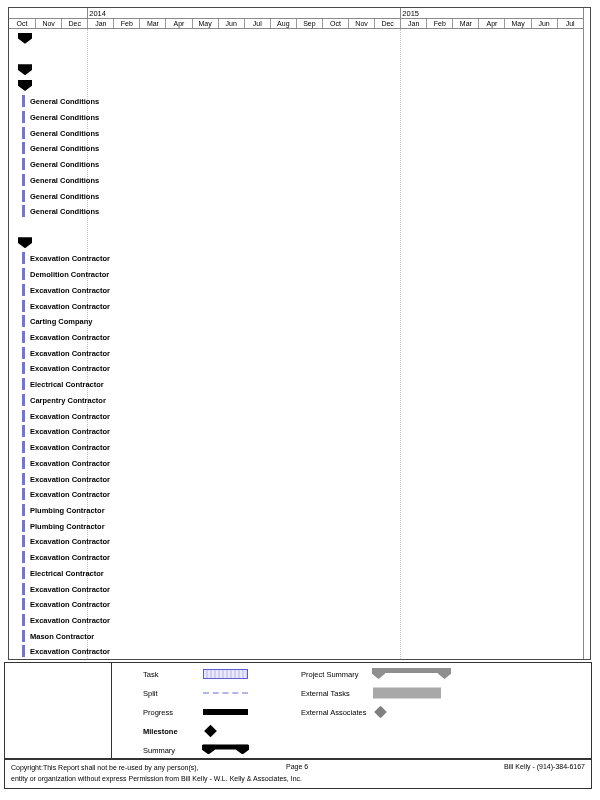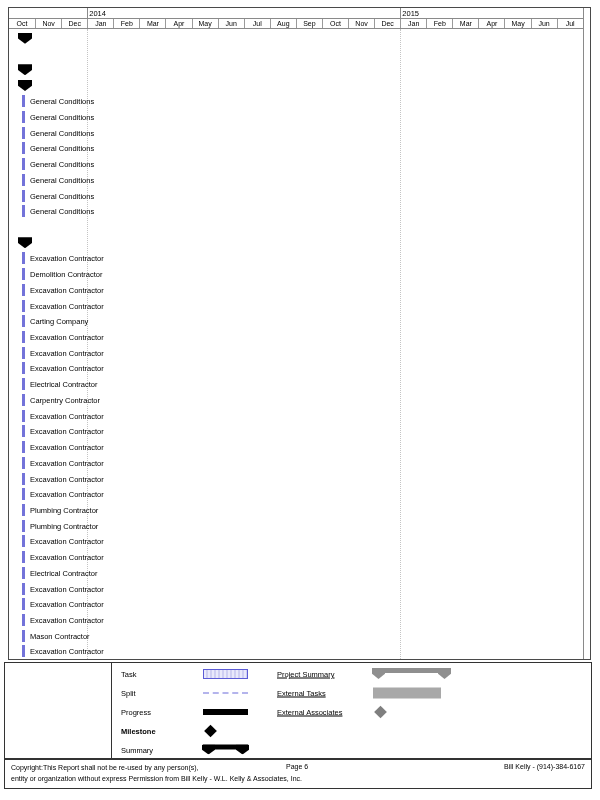--- a/index.html
+++ b/index.html
@@ -15,32 +15,32 @@
   .mcell { width:26.09px; flex:none; font-size:7px; line-height:9px; text-align:center; border-left:1px solid #9a9a9a; overflow:hidden; }
   .mcell:first-child { border-left:none; }
   .ts-right-line { position:absolute; left:574px; top:0; bottom:0; border-left:1px solid #8a8a8a; }
 
   .gantt-body { position:absolute; left:0; right:0; top:20.5px; bottom:0; overflow:hidden; }
   .ygrid { position:absolute; top:0; bottom:0; width:0; border-left:1px dotted #c4c4c4; }
   .crow { position:absolute; left:0; width:100%; height:15.72px; }
   .marker { position:absolute; left:9px; top:50%; margin-top:-5.5px; width:14px; height:11px; background:#000;
             clip-path:polygon(0 0, 100% 0, 100% 52%, 50% 100%, 0 52%); }
   .tick { position:absolute; left:13px; top:50%; margin-top:-6px; width:2.5px; height:12px; background:#7373d9; }
-  .tlabel { position:absolute; left:21px; top:50%; transform:translateY(-50%); font-size:7.5px; font-weight:normal; white-space:nowrap; }
+  .tlabel { position:absolute; left:21px; top:50%; transform:translateY(-50%); font-size:7.5px; font-weight:bold; white-space:nowrap; }
 
   
   .legend-box { position:absolute; left:4px; top:662px; width:588px; height:97px; border:1px solid #333; background:#fff; }
   .legend-divider { position:absolute; left:106px; top:0; bottom:0; border-left:1px solid #333; }
   .info { position:absolute; left:8px; top:54px; font-size:12px; line-height:11px; white-space:nowrap;margin-top:47px; }
   .legend-items { position:absolute; left:0; top:0; right:0; bottom:0; }
   .litem { position:absolute; left:0; right:0; height:19px; }
   .llabel { position:absolute; top:50%; transform:translateY(-50%); font-size:7.5px; white-space:nowrap; }
   .lswatch { position:absolute; top:50%; transform:translateY(-50%); }
-  .c1 .llabel { left:116px;text-align:right; } .c1 .lswatch { left:198px; }
-  .c2 .llabel { left:272px;text-decoration:underline; } .c2 .lswatch { left:368px; }
+  .c1 .llabel { left:138px;text-align:right; } .c1 .lswatch { left:198px; }
+  .c2 .llabel { left:296px; } .c2 .lswatch { left:368px; }
 
   .sw-task { width:45px; height:10px; border:1px solid #5c5cd6;
              background:repeating-linear-gradient(90deg, #e9e9fb 0 2px, #cfcff2 2px 4px); }
   .sw-split { width:45px; height:0; border-top:2px dashed #b4b4ec; }
   .sw-progress { width:45px; height:6px; background:#000; }
   .sw-milestone { width:9px; height:9px; background:#000; transform:rotate(45deg); margin-left:3px; }
   .sw-summary { position:relative; width:45px; height:11px; }
   .sw-summary .bar { position:absolute; left:0; right:0; top:0; height:5px; background:#000; }
   .sw-summary .cap, .sw-psum .cap { position:absolute; top:0; width:13px; height:10px; background:#000;
         clip-path:polygon(0 0, 100% 0, 100% 52%, 50% 100%, 0 52%); }

